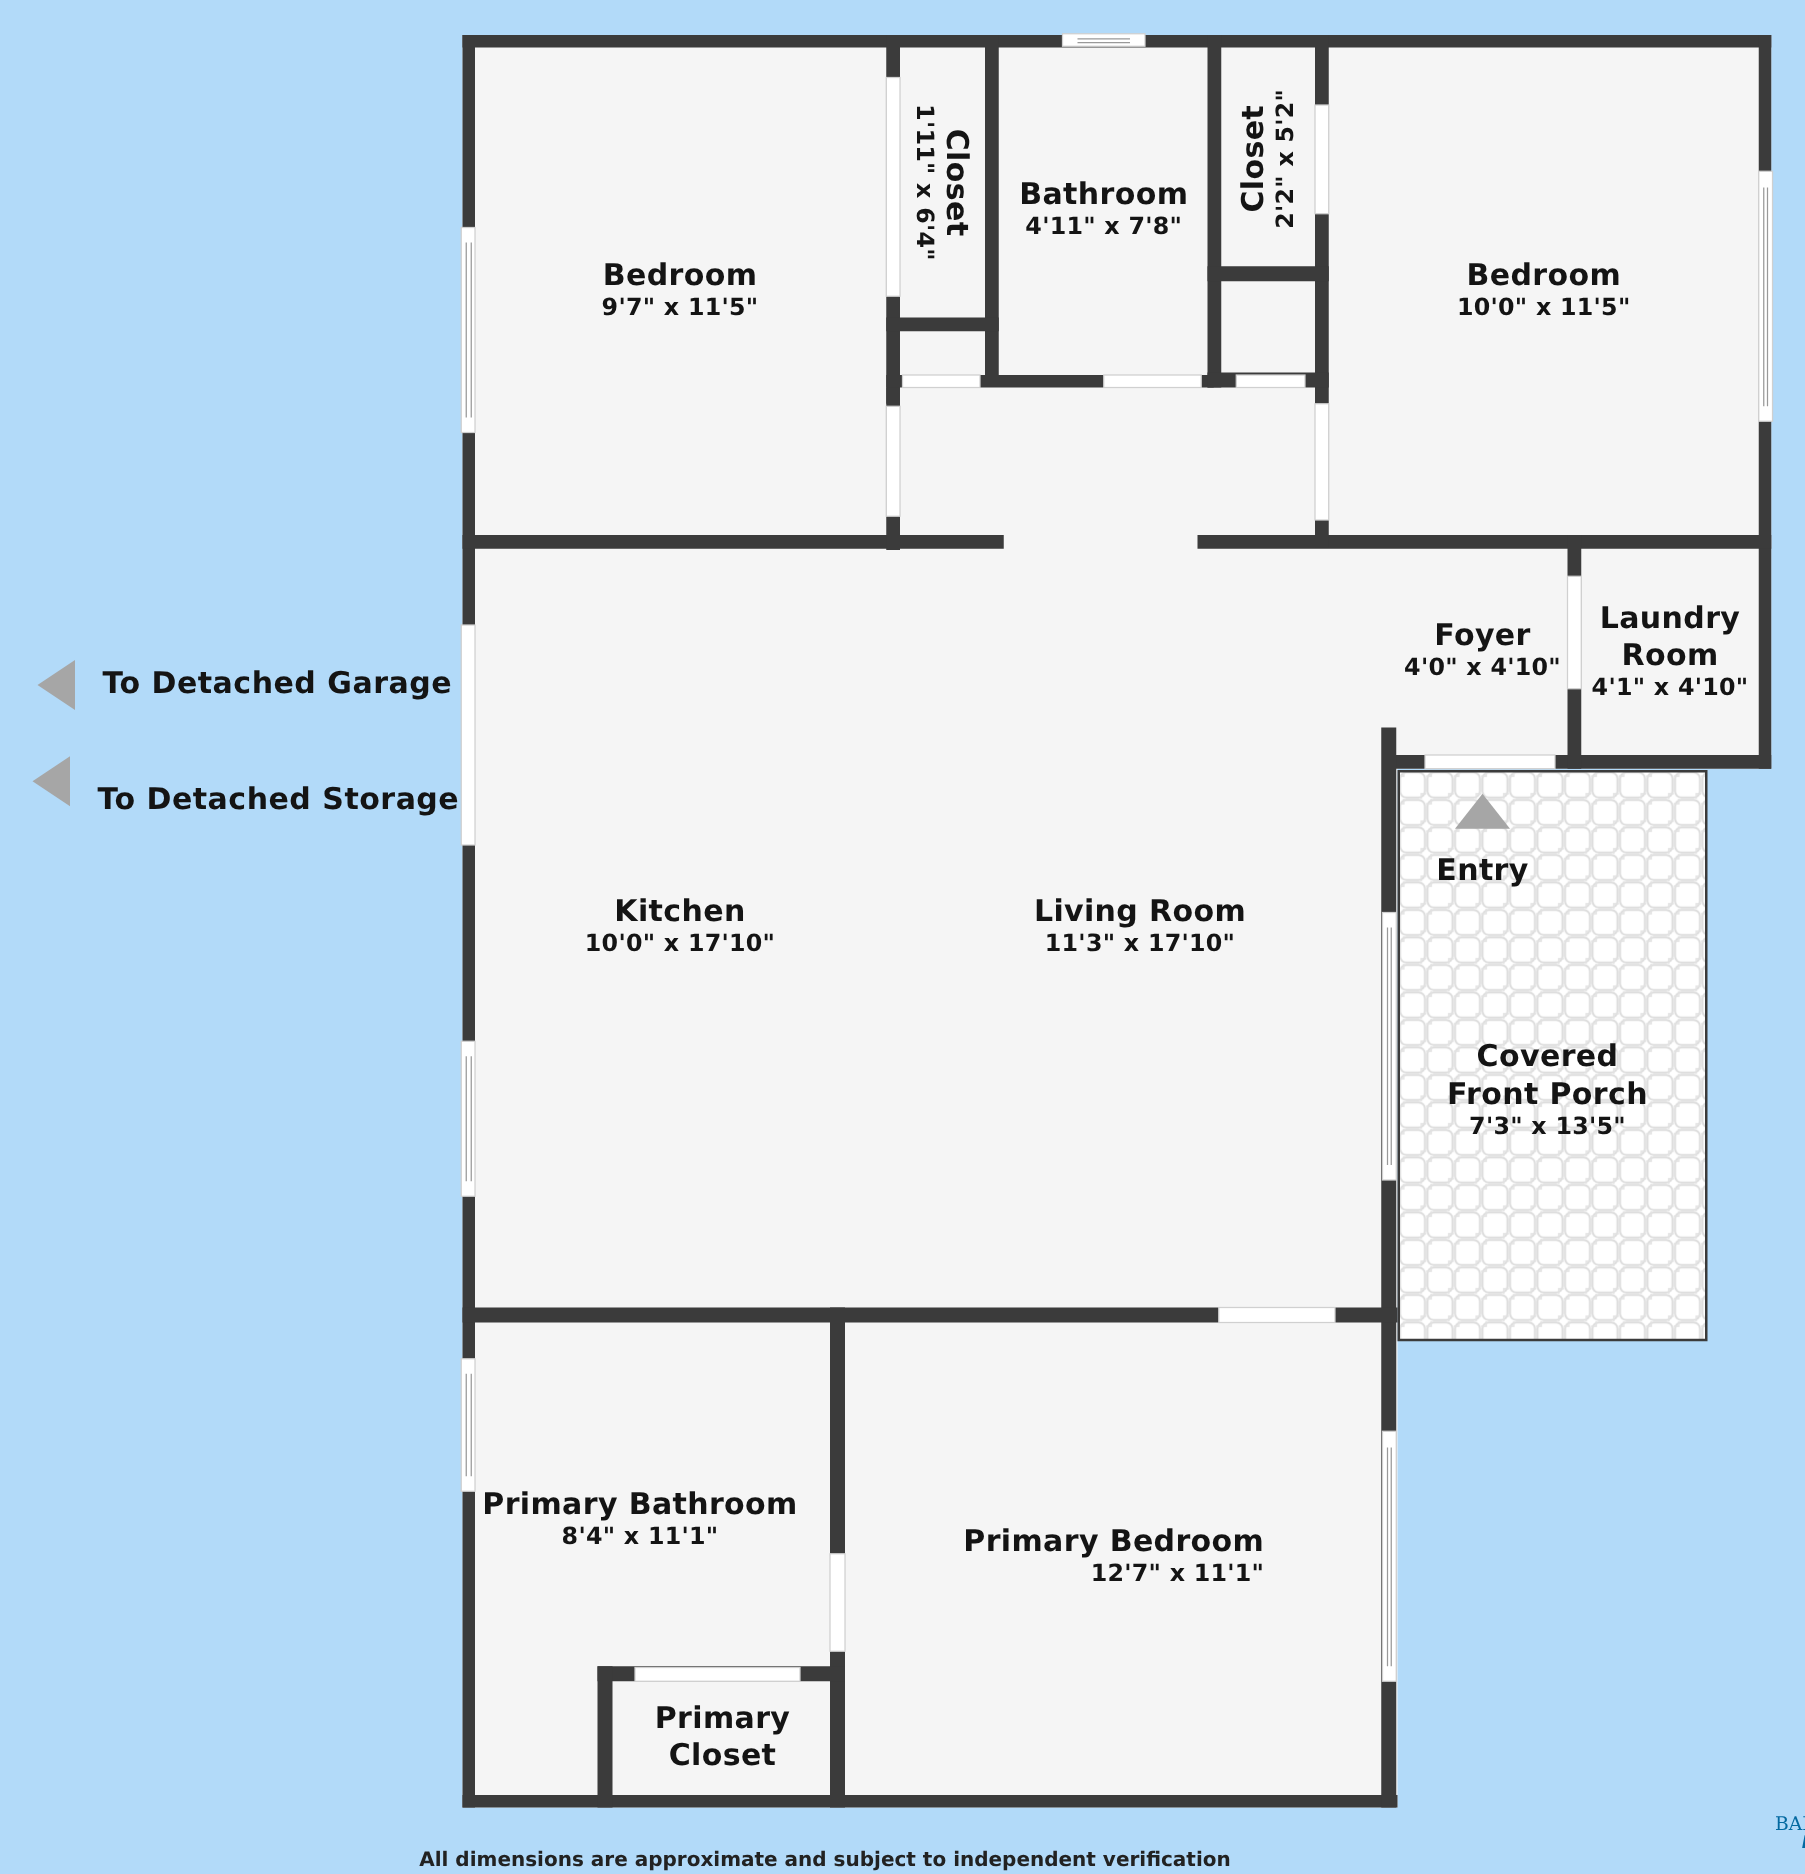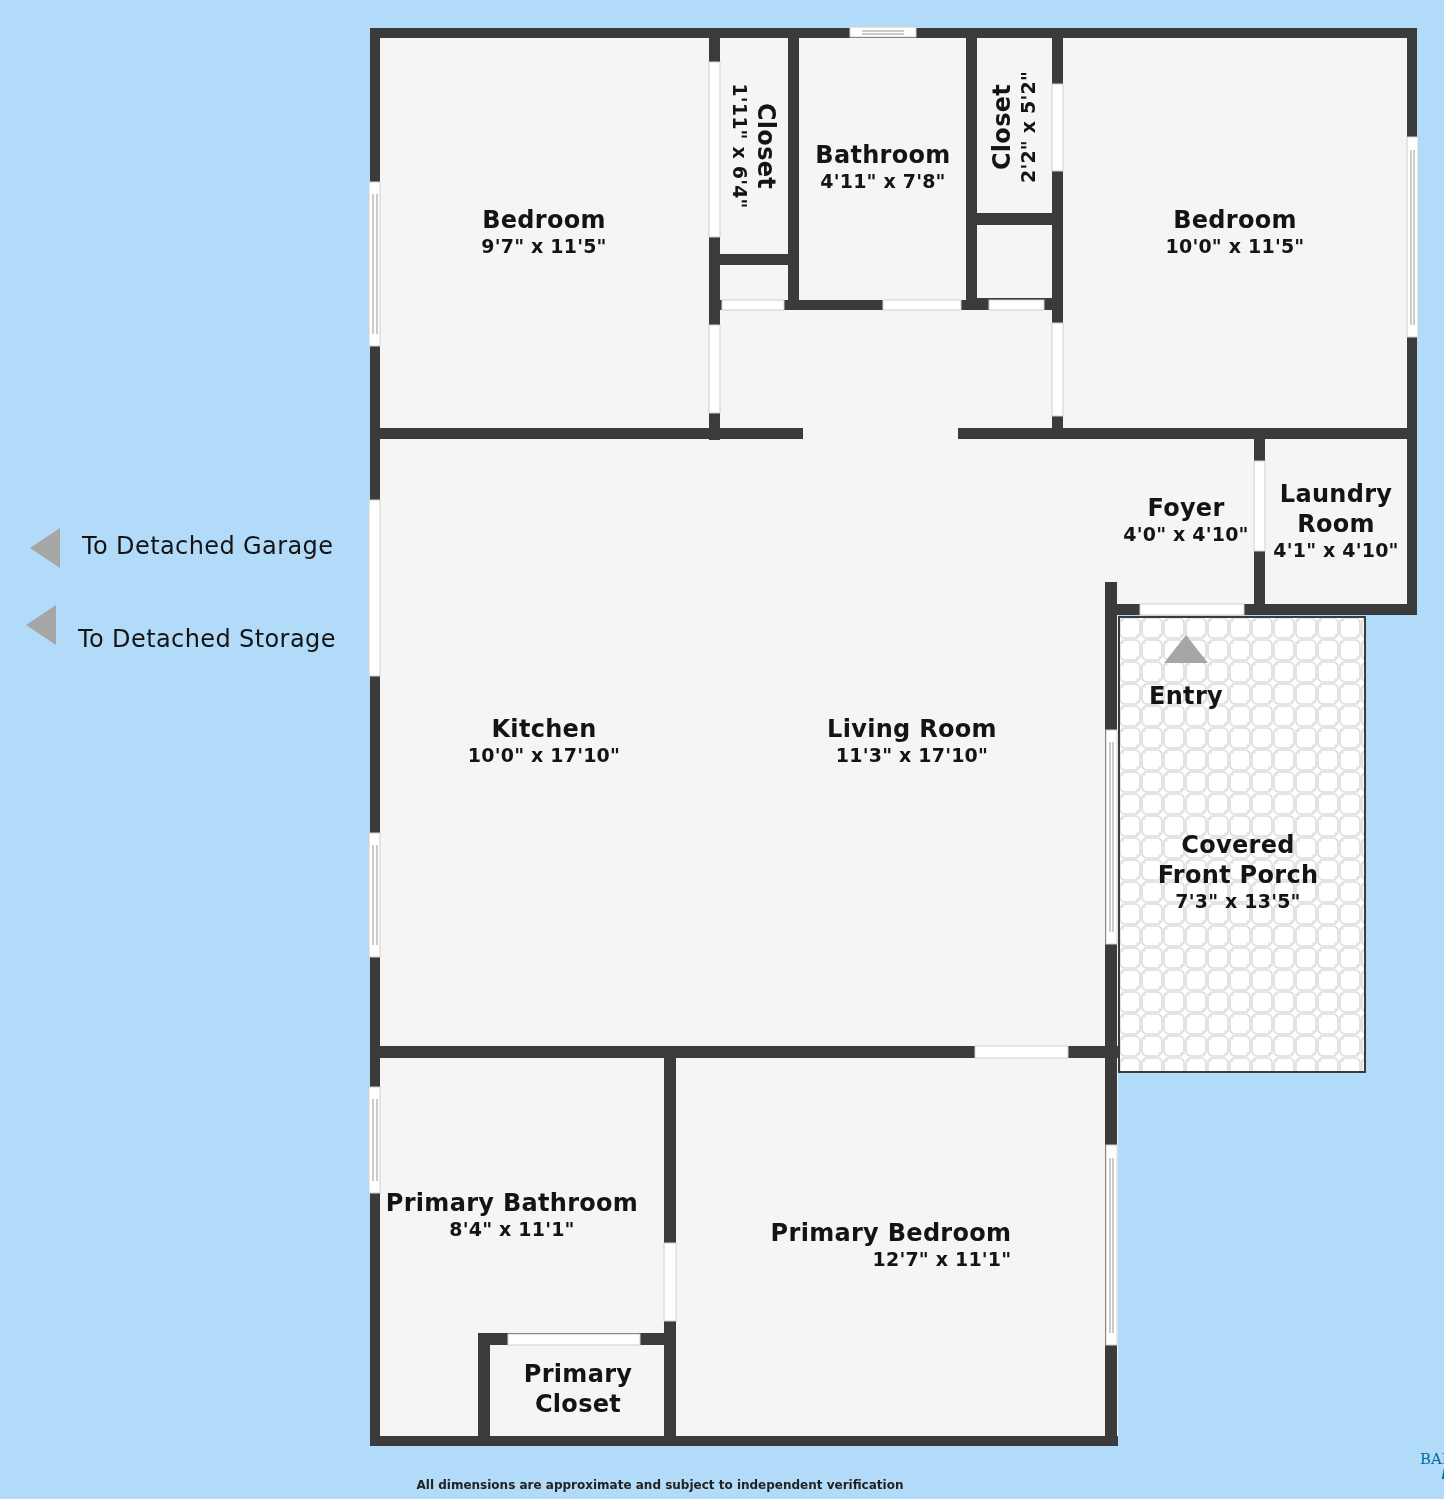--- a/index.html
+++ b/index.html
@@ -3,24 +3,24 @@
 <meta charset="utf-8">
 <style>
   html,body{margin:0;padding:0;}
   body{width:1444px;height:1499px;background:#b2daf9;position:relative;overflow:hidden;font-family:"DejaVu Sans","Liberation Sans",sans-serif;}
   #plan{position:absolute;left:0;top:0;}
   .lbl{position:absolute;text-align:center;color:#141414;transform:translate(-50%,-50%);white-space:nowrap;line-height:1.25;}
   .lbl .nm{display:block;font-weight:bold;font-size:24px;letter-spacing:0.3px;}
   .lbl .dm{display:block;font-weight:bold;font-size:19px;letter-spacing:0.2px;}
   .rot{transform:translate(-50%,-50%) rotate(90deg);}
   .rotm{transform:translate(-50%,-50%) rotate(-90deg);}
-  .side{position:absolute;font-weight:normal;font-size:24px;color:#141414;letter-spacing:0.4px;white-space:nowrap;}
+  .side{position:absolute;font-weight:bold;font-size:24px;color:#141414;letter-spacing:0.4px;white-space:nowrap;}
   .tri{position:absolute;width:0;height:0;border-top:20px solid transparent;border-bottom:20px solid transparent;border-right:30px solid #a6a6a6;}
   .uptri{position:absolute;width:0;height:0;border-left:22px solid transparent;border-right:22px solid transparent;border-bottom:28px solid #a6a6a6;}
-  .foot{position:absolute;left:0;width:1320px;top:1478px;text-align:center;font-size:12px;font-weight:bold;color:#222;}
+  .foot{position:absolute;left:0;width:1320px;top:1478px;text-align:center;font-size:16px;font-weight:bold;color:#222;}
   .logo{position:absolute;left:1420px;top:1452px;color:#0369a1;font-family:"DejaVu Serif",serif;font-size:15px;line-height:15px;}
   .logo .mls{display:block;font-family:"DejaVu Sans",sans-serif;font-style:italic;font-weight:bold;font-size:14px;text-align:right;padding-right:6px;}
 </style>
 </head>
 <body>
 
 <svg id="plan" width="1444" height="1499" viewBox="0 0 1444 1499">
   <defs>
     <pattern id="tile" width="22" height="22" patternUnits="userSpaceOnUse" x="1119" y="617">
       <rect width="22" height="22" fill="#ffffff"></rect>

